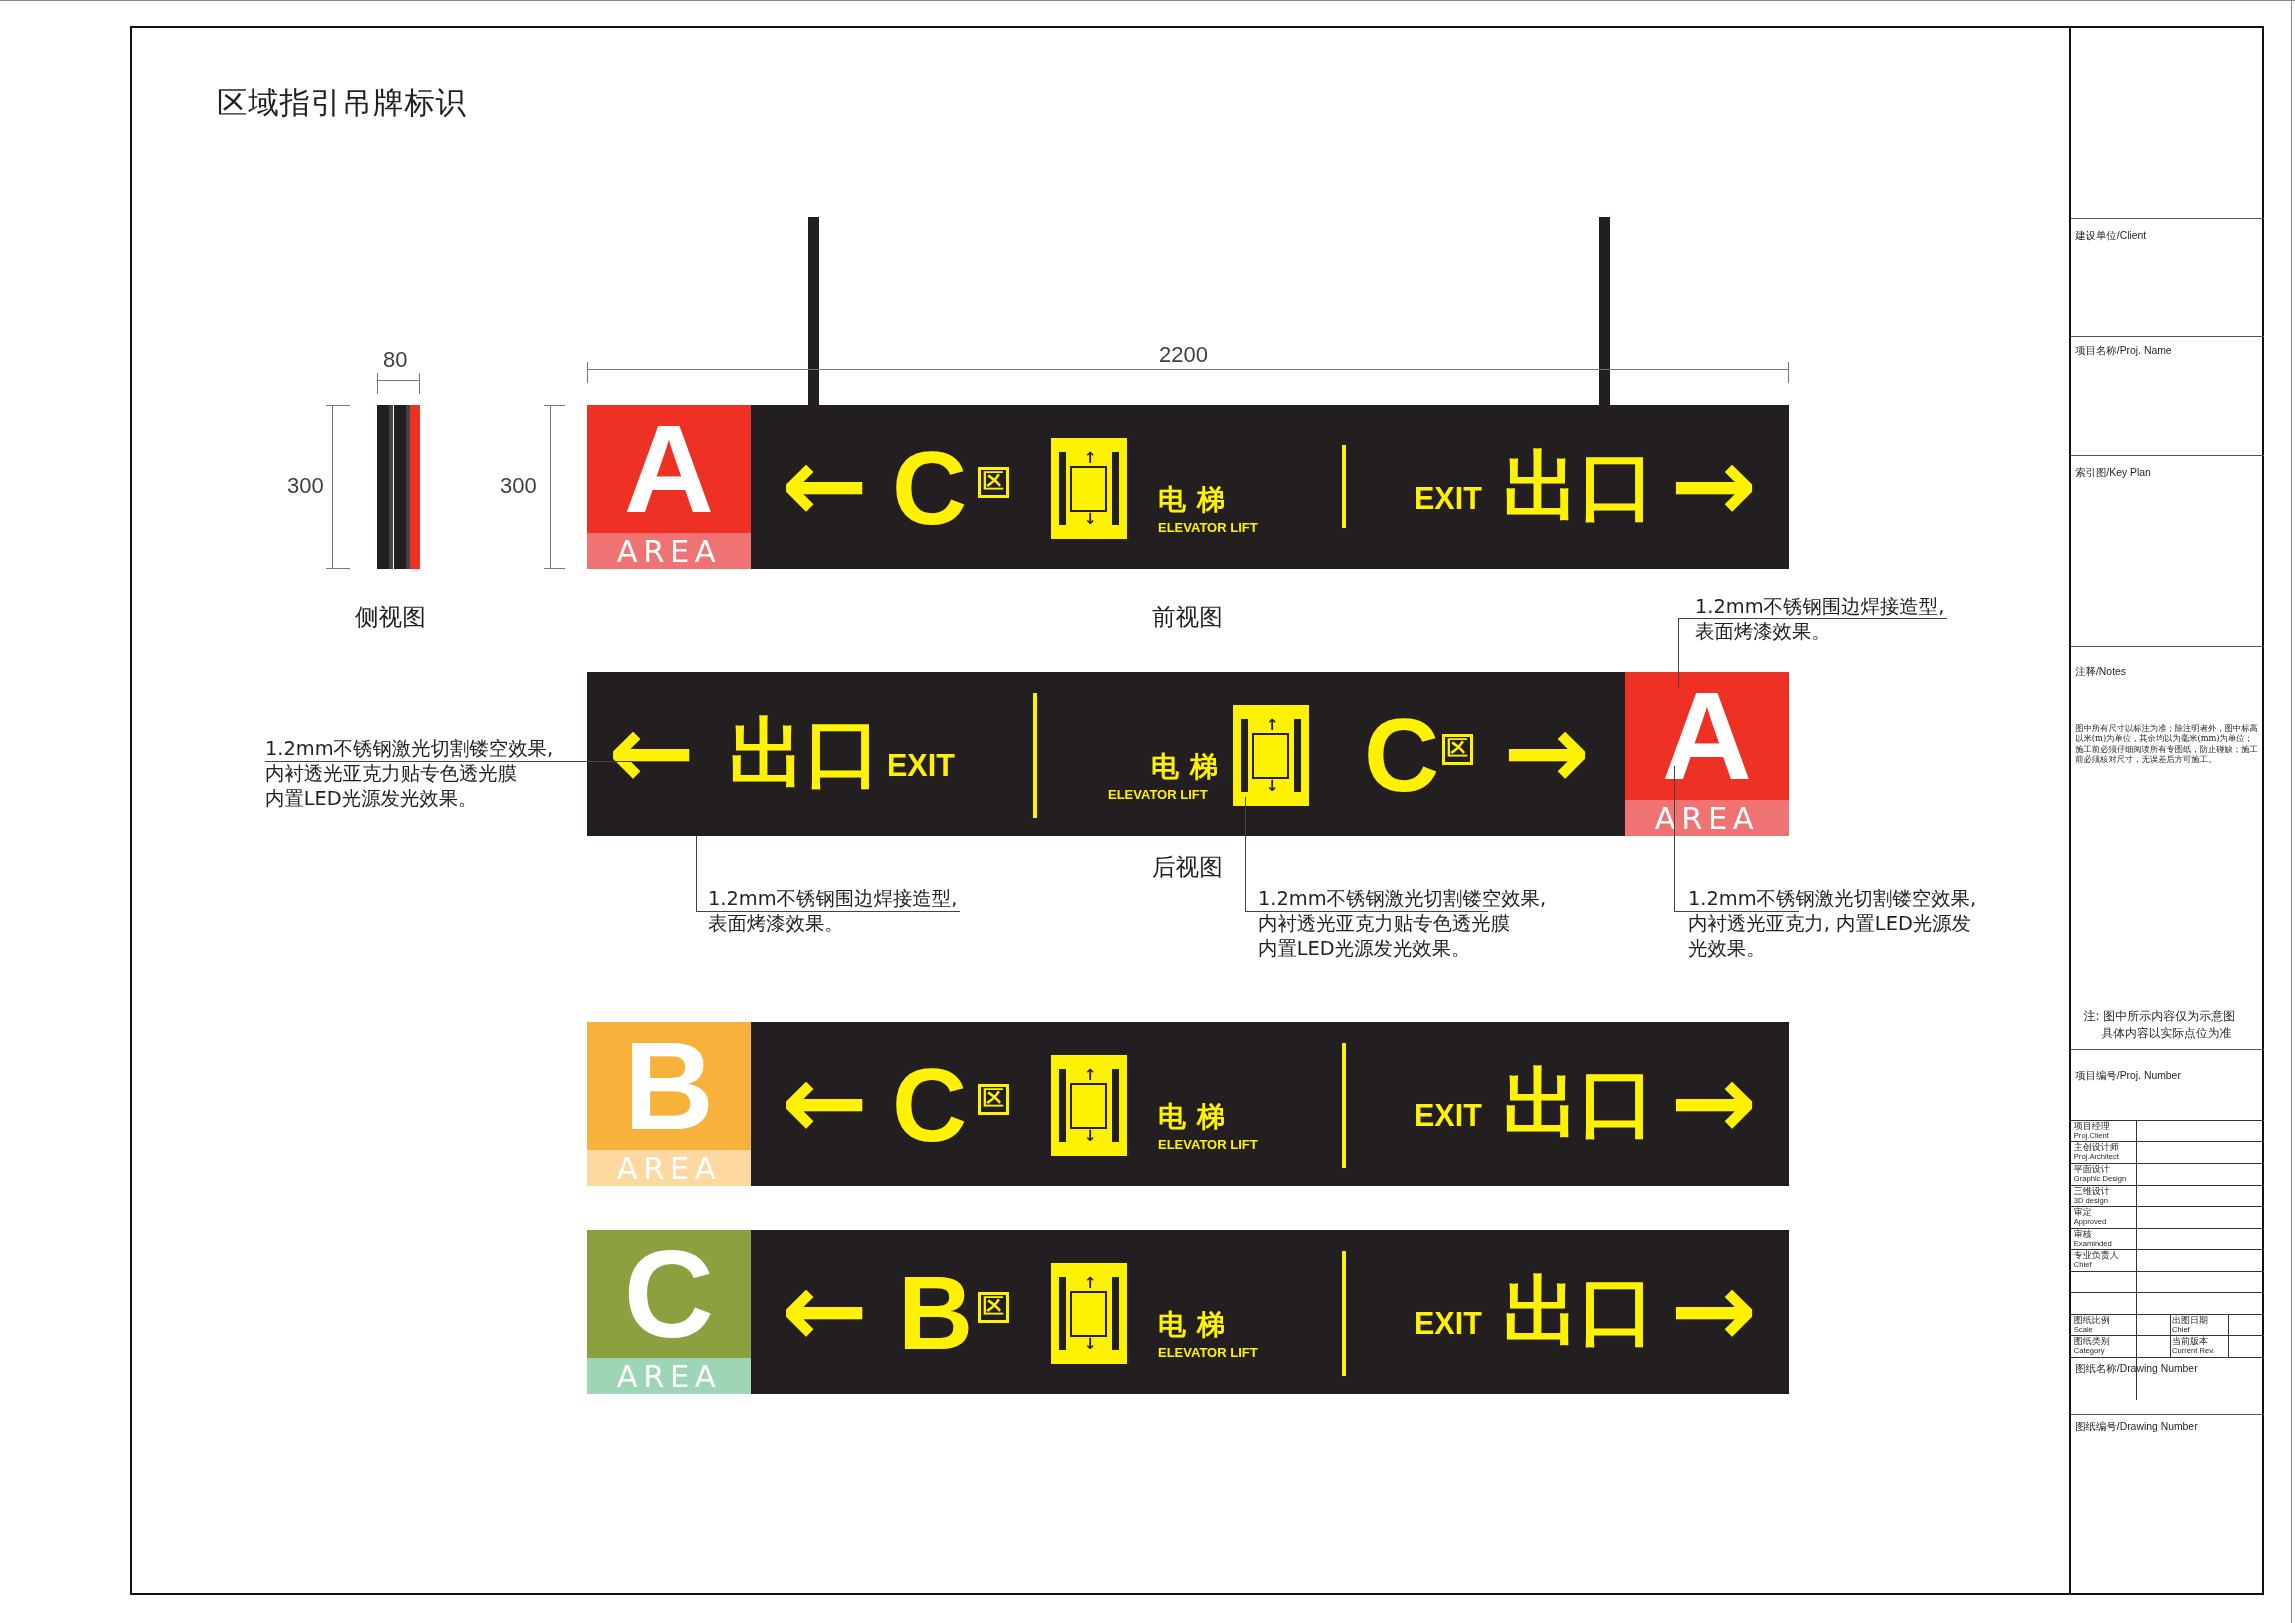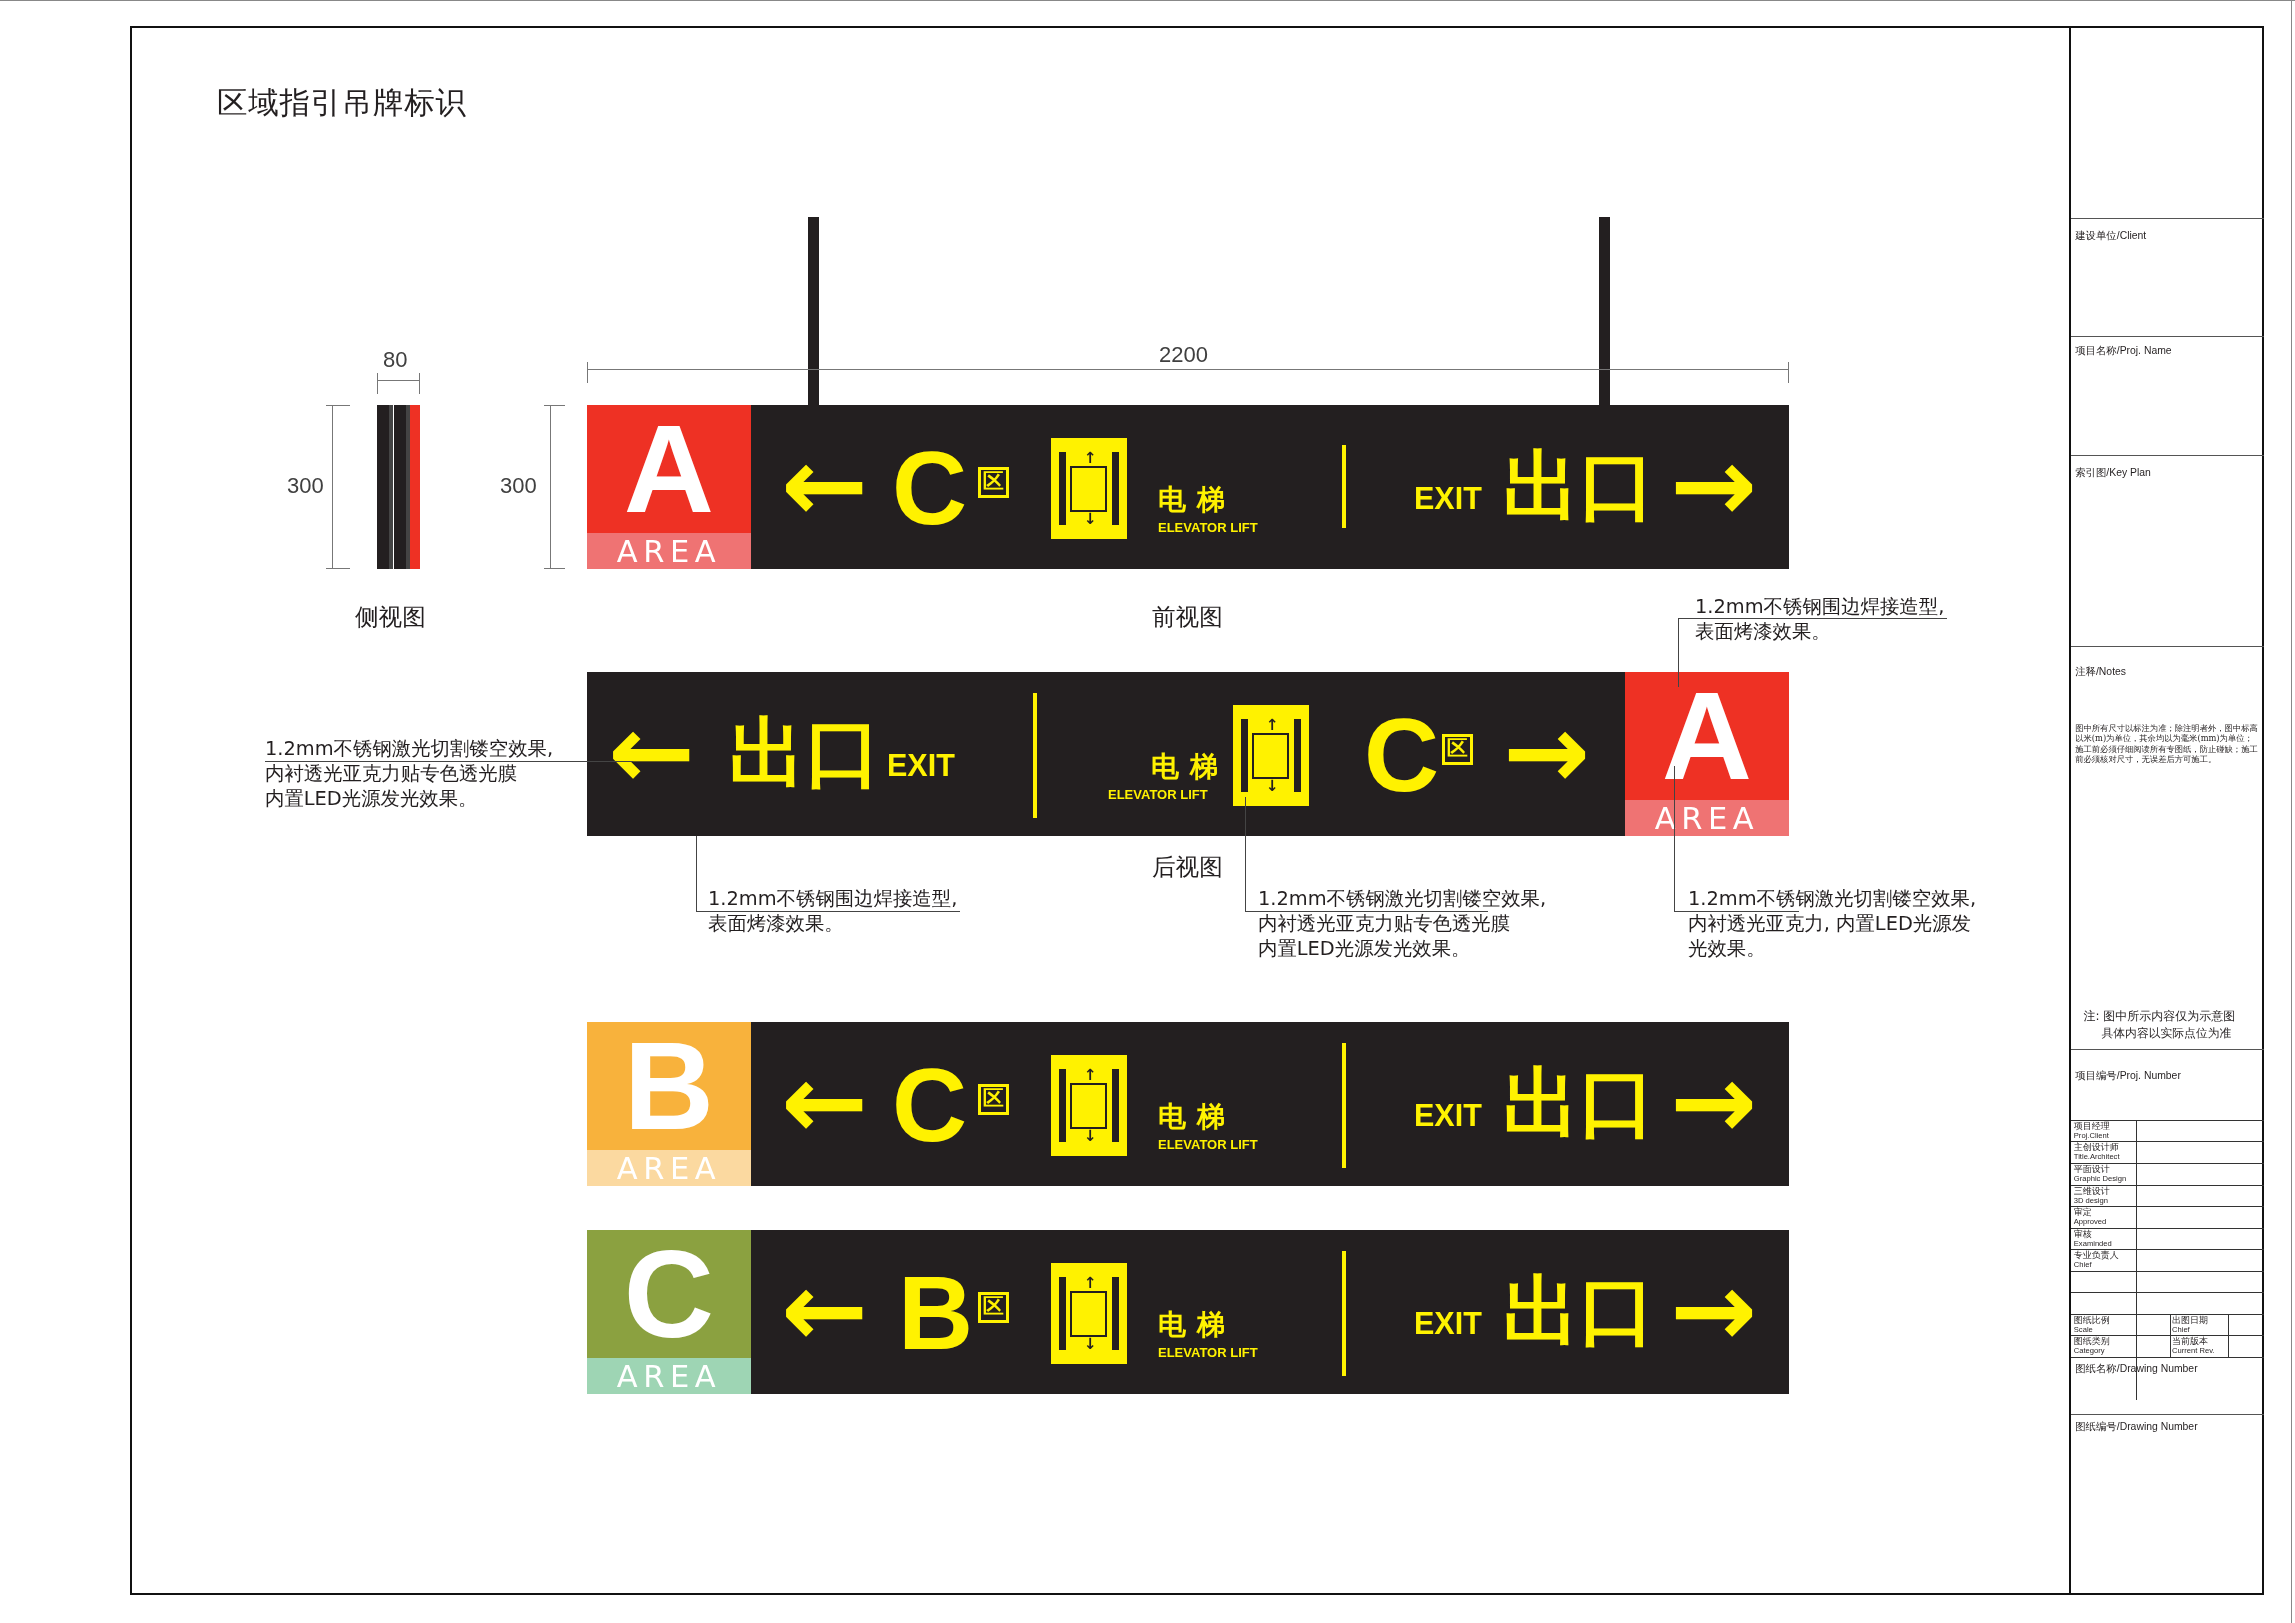--- a/index.html
+++ b/index.html
@@ -228,21 +228,21 @@
   <div class="tb-row" style="top:988px;border:none;"></div>
   <div class="tb-row" style="top:1023px;"></div>
   <div class="tb-label" style="top:1043px;">项目编号/Proj. Number</div>
 
   <div class="tb-grid-row" style="top:1094px;">
       <span class="cn">项目经理</span>
       <span class="en">Proj.Client</span>
     </div>
   <div class="tb-grid-row" style="top:1115px;">
       <span class="cn">主创设计师</span>
-      <span class="en">Title.Architect</span>
+      <span class="en">Proj.Architect</span>
     </div>
   <div class="tb-grid-row" style="top:1137px;">
       <span class="cn">平面设计</span>
       <span class="en">Graphic Design</span>
     </div>
   <div class="tb-grid-row" style="top:1159px;">
       <span class="cn">三维设计</span>
       <span class="en">3D design</span>
     </div>
   <div class="tb-grid-row" style="top:1180px;">

